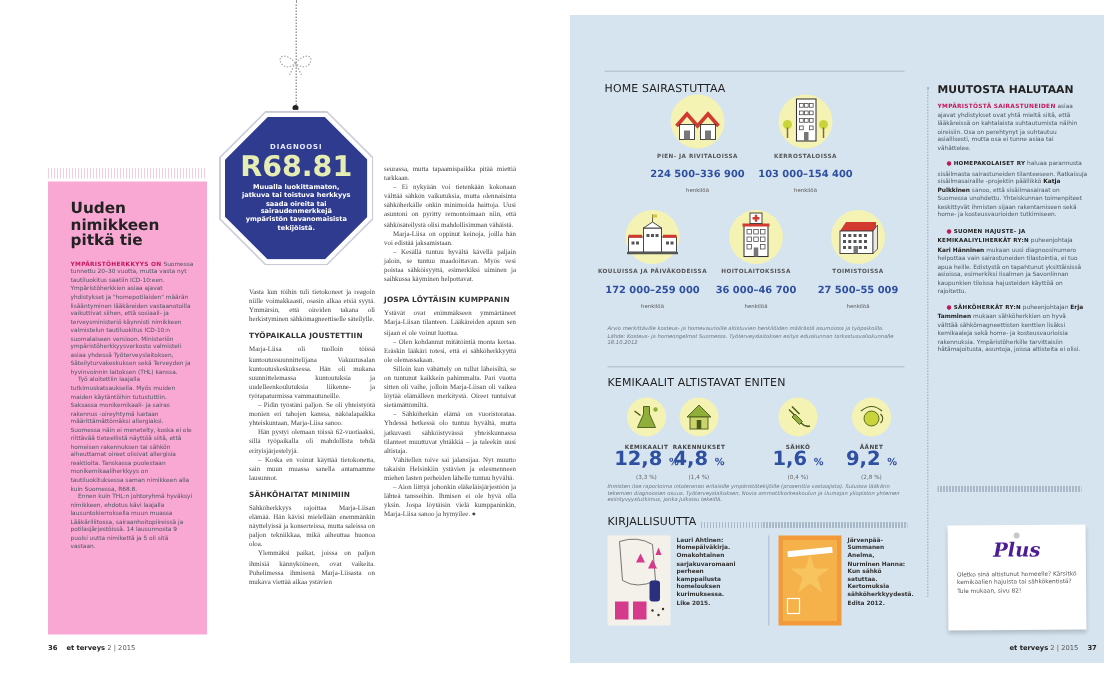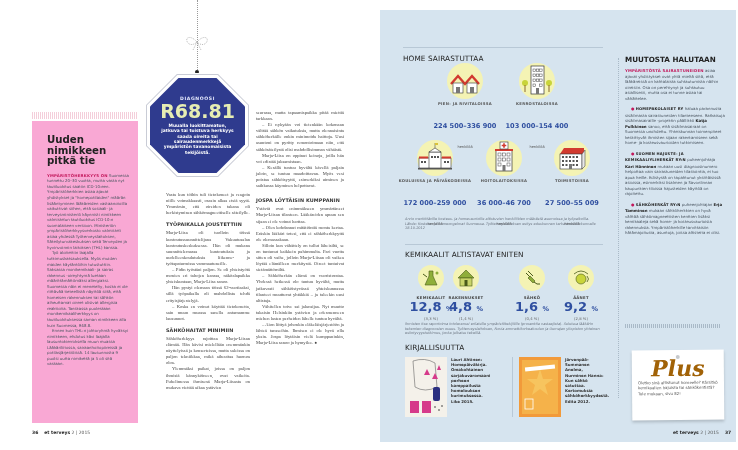--- a/index.html
+++ b/index.html
@@ -43,55 +43,55 @@
 
   #home-section { position: absolute; left: 403px; top: 47px; width: 200px; }
   #home-rule { height: 0; border-top: 1px solid #b8c8d6; margin-bottom: 6px; }
   .sec-title { font-family: "DejaVu Sans", sans-serif; font-weight: normal; font-size: 7.3px; color: #222; letter-spacing: 0.1px; }
 
   .stat { position: absolute; text-align: center; width: 80px; }
   .stat-illo { width: 36px; height: 36px; margin: 0 auto 3px; position: relative; }
   .stat-illo .sun { position: absolute; inset: 0; border-radius: 50%; background: #f4f3b4; }
   .stat-illo svg { position: absolute; inset: 0; }
   .stat-label { font-family: "DejaVu Sans", sans-serif; font-weight: bold; font-size: 3.8px; line-height: 4.8px; color: #555; letter-spacing: 0.3px; }
-  .stat-range { font-family: "DejaVu Sans", sans-serif; font-weight: bold; font-size: 6.6px; color: #2f4fa0; margin: 15px 0; white-space: nowrap; }
+  .stat-range { font-family: "DejaVu Sans", sans-serif; font-weight: bold; font-size: 6.6px; color: #2f4fa0; margin: 5px 0; white-space: nowrap; }
   .stat-unit { font-family: "DejaVu Sans", sans-serif; font-size: 3.6px; color: #555; }
 
   #home-note { position: absolute; left: 405px; top: 217px; width: 196px; font-family: "DejaVu Sans", sans-serif; font-style: italic; font-size: 3.5px; line-height: 4.7px; color: #6b7480; }
 
   #chem-section { position: absolute; left: 405px; top: 244px; width: 198px; }
   #chem-rule { height: 0; border-top: 1px solid #b8c8d6; margin-bottom: 5px; }
   .chem { position: absolute; width: 48px; text-align: center; }
   .chem-illo { width: 26px; height: 26px; margin: 0 auto 4px; position: relative; }
   .chem-illo .sun { position: absolute; inset: 0; border-radius: 50%; background: #f4f3b4; }
   .chem-illo svg { position: absolute; inset: 0; }
   .chem-label { font-family: "DejaVu Sans", sans-serif; font-weight: bold; font-size: 3.8px; color: #444; letter-spacing: 0.3px; }
   .chem-value { font-family: "DejaVu Sans", sans-serif; font-weight: bold; font-size: 13px; color: #2f4fa0; line-height: 14px; }
   .chem-value small { font-size: 6.5px; }
   .chem-sub { font-family: "DejaVu Sans", sans-serif; font-size: 3.8px; color: #666; }
   #chem-note { position: absolute; left: 405px; top: 322px; width: 200px; font-family: "DejaVu Sans", sans-serif; font-style: italic; font-size: 3.5px; line-height: 4.7px; color: #6b7480; }
 
   #lit-section { position: absolute; left: 405px; top: 343px; width: 200px; }
-  #lit-head { display: flex; align-items: flex-start; gap: 3px; flex-direction: column; }
+  #lit-head { display: flex; align-items: flex-end; gap: 3px; }
   #lit-dots { flex: 1; height: 4px; background: repeating-linear-gradient(90deg, #a9b9c7 0 1px, transparent 1px 2px); }
   .book { position: absolute; top: 14px; display: flex; gap: 4px; }
   .book-cover { width: 42px; height: 60px; position: relative; overflow: hidden; }
   .book-text { font-family: "DejaVu Sans", sans-serif; font-weight: bold; font-size: 3.9px; line-height: 5.2px; color: #333; width: 40px; }
   #book-divider { position: absolute; left: 107px; top: 14px; width: 0; height: 60px; border-left: 1px solid #b8c8d6; }
 
   #change-section { position: absolute; left: 625px; top: 55px; width: 100px; }
   #change-title { font-family: "DejaVu Sans", sans-serif; font-weight: bold; font-size: 7.2px; color: #222; margin-bottom: 4px; }
   .change-p { font-family: "DejaVu Sans", sans-serif; font-size: 3.9px; line-height: 5.5px; color: #4a5560; margin-bottom: 5px; }
   .change-p b { color: #222; }
   .bullet { color: #c2185b; font-weight: bold; }
   #change-dots { position: absolute; left: 625px; top: 324px; width: 96px; height: 4px; background: repeating-linear-gradient(90deg, #a9b9c7 0 1px, transparent 1px 2px); }
 
   #plus-card { position: absolute; left: 632px; top: 350px; width: 92px; height: 70px; background: #fff; box-shadow: 0 2px 3px rgba(0,0,0,0.18); padding: 5px 6px; transform: rotate(-0.5deg); }
   #plus-pin { width: 4px; height: 4px; border-radius: 50%; background: #c6c9cc; margin: 0 auto; }
-  #plus-logo { font-family: "DejaVu Serif", serif; font-style: italic; font-weight: bold; font-size: 22px; line-height: 18px; text-align: center; color: #a16207; }
+  #plus-logo { font-family: "DejaVu Serif", serif; font-style: italic; font-weight: bold; font-size: 13px; line-height: 18px; text-align: center; color: #4c1d95; }
   #plus-text { font-family: "DejaVu Sans", sans-serif; font-size: 3.9px; line-height: 5.4px; color: #555; margin-top: 3px; }
 
   #footer-right { position: absolute; left: 673px; top: 430px; font-family: "DejaVu Sans", sans-serif; font-size: 4.5px; color: #555; }
   #footer-right b { color: #222; }
   #footer-right .pgnum { margin-left: 6px; margin-right: 0; }
 </style>
 </head>
 <body>
 
 <div id="hang-line"></div>

